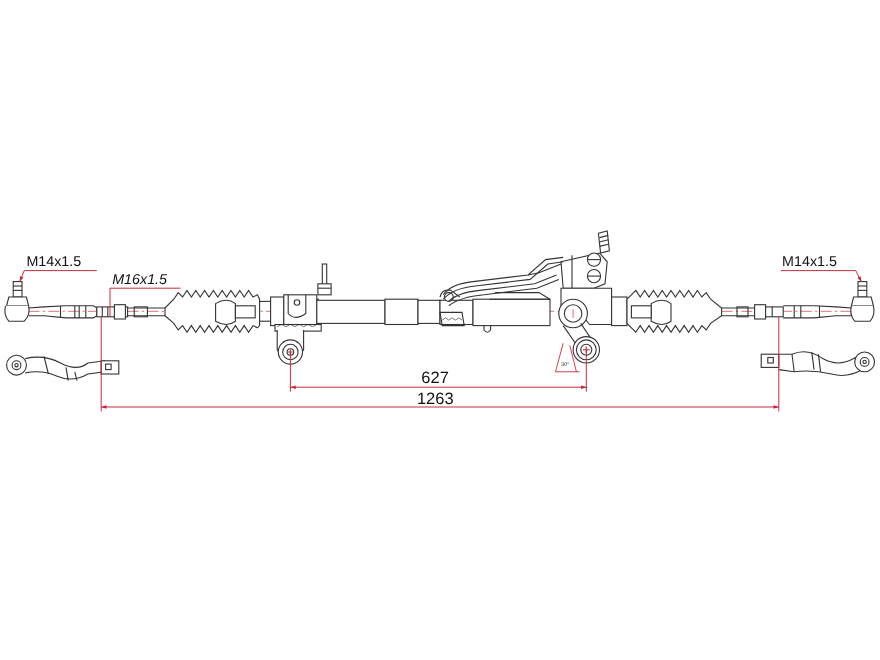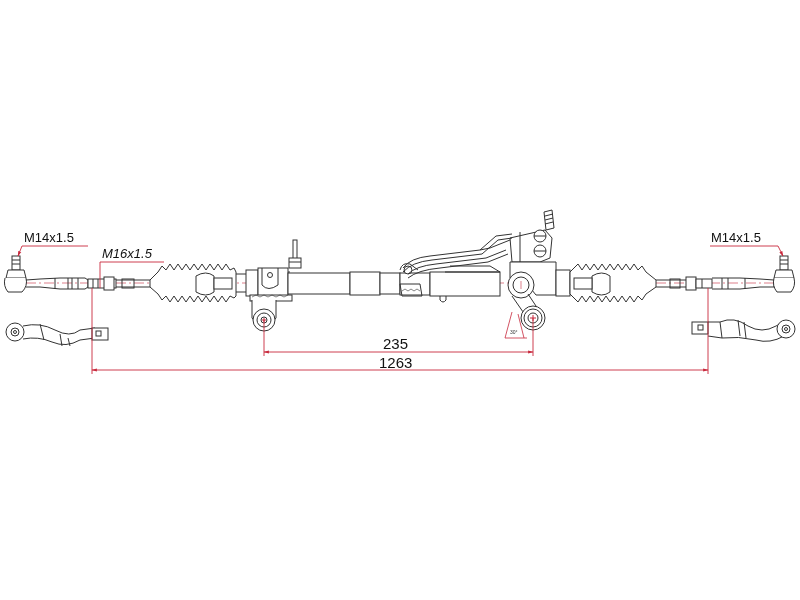--- a/index.html
+++ b/index.html
@@ -209,15 +209,15 @@
 
     <line x1="92" y1="288" x2="92" y2="374"></line>
     <line x1="708" y1="288" x2="708" y2="374"></line>
     <line x1="92" y1="370" x2="708" y2="370" marker-start="url(#arr)" marker-end="url(#arr)"></line>
   </g>
 </svg>
 
 <span class="lbl" style="left:24px; top:231px;">M14x1.5</span>
 <span class="lbl" style="left:102px; top:247px;font-style:italic;">M16x1.5</span>
 <span class="lbl" style="left:711px; top:231px;">M14x1.5</span>
-<span class="lbl dim" style="left:383px; top:336px;">235</span>
+<span class="lbl dim" style="left:383px; top:336px;">627</span>
 <span class="lbl dim" style="left:379px; top:355px;">1263</span>
 <span class="lbl ang" style="left:510px; top:330px;">30°</span>
 
 </body></html>

